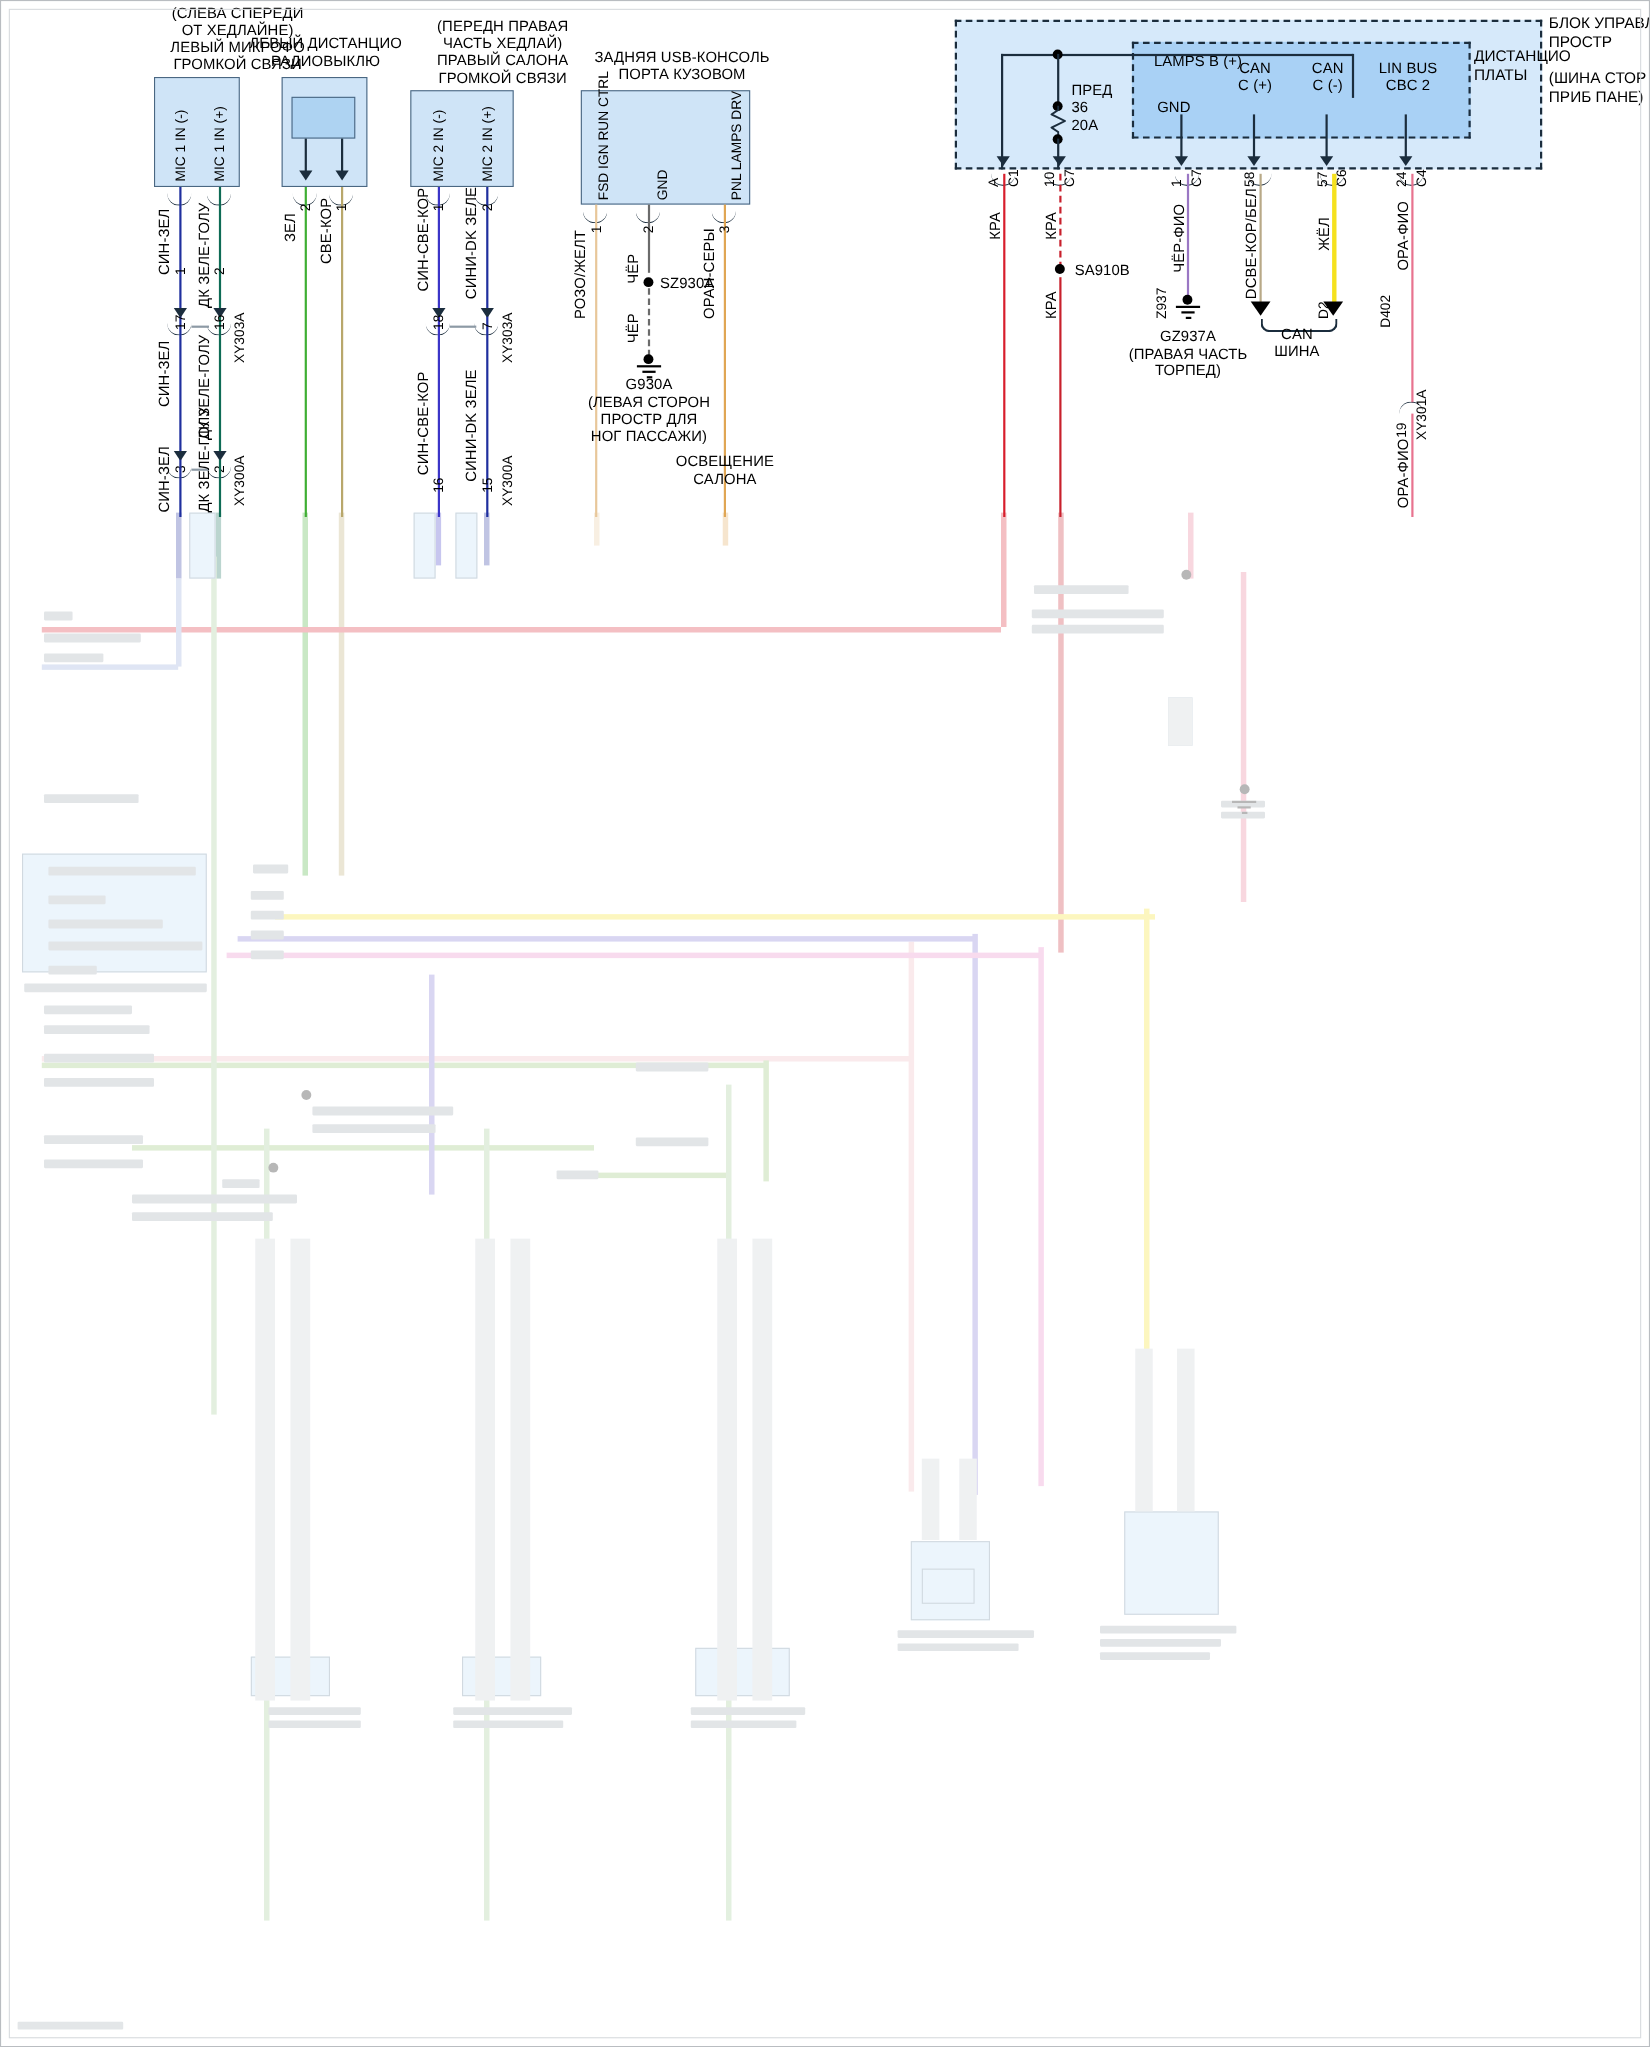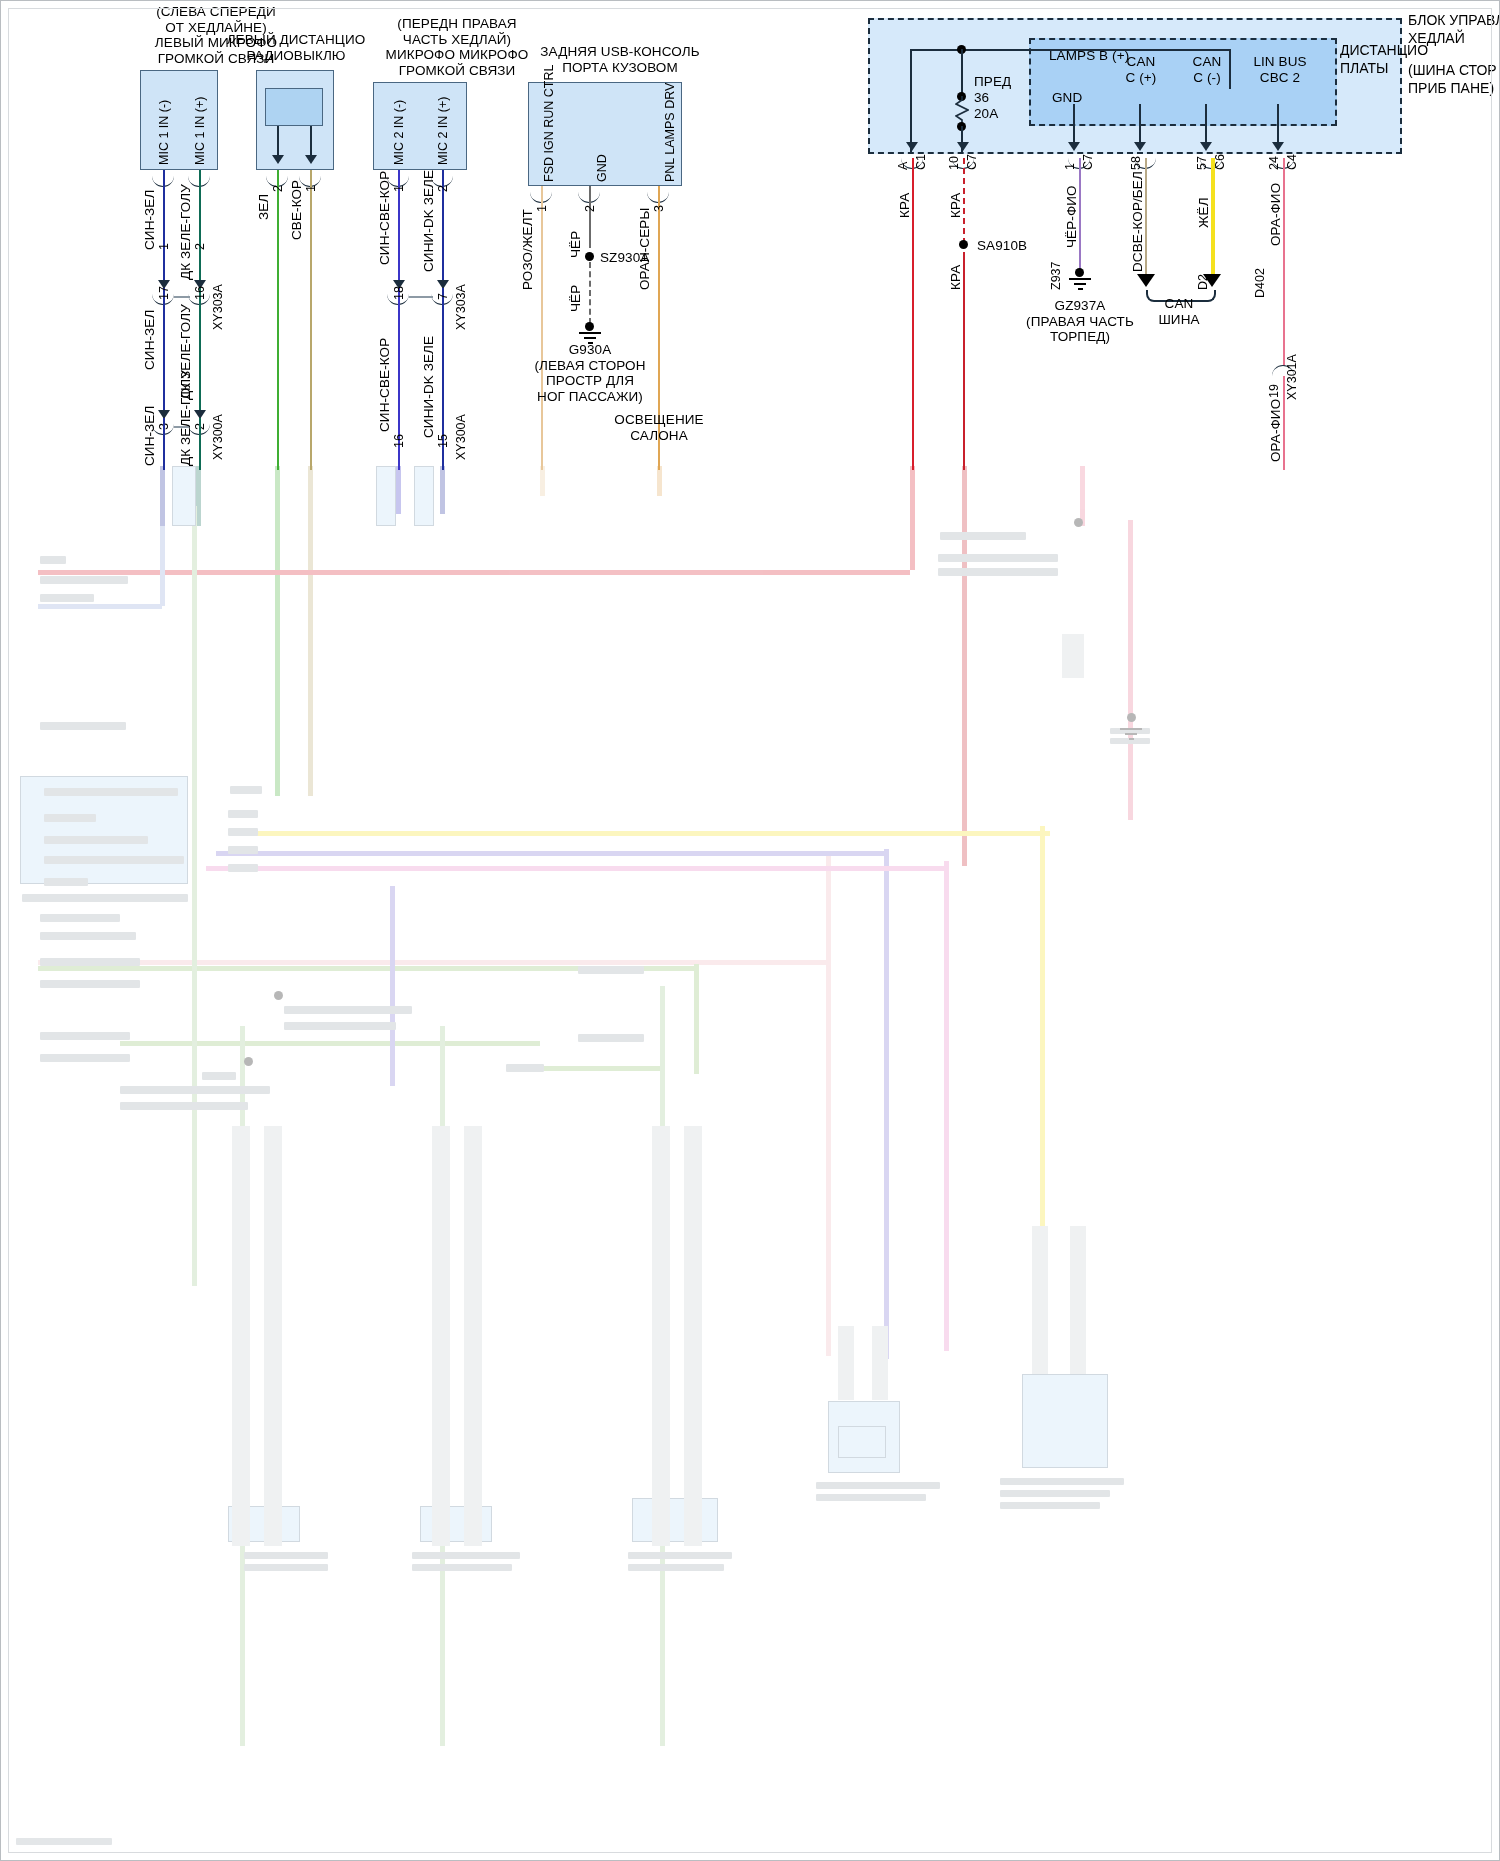--- a/index.html
+++ b/index.html
@@ -120,21 +120,21 @@
   <div class="wire" style="left:277px;top:170px;height:300px;border-color:#3fae33;"></div>
   <div class="wire" style="left:310px;top:170px;height:300px;border-color:#b8a76b;"></div>
   <div class="vt pin" style="left:271px;top:192px;">2</div>
   <div class="vt title" style="left:256px;top:220px;">ЗЕЛ</div>
   <div class="vt pin" style="left:304px;top:192px;">1</div>
   <div class="vt title" style="left:289px;top:240px;">СВЕ-КОР</div>
 
   <div class="ht title ctr" style="left:357px;top:16px;width:200px;text-align:center;">
     <div>(ПЕРЕДН ПРАВАЯ</div>
     <div>ЧАСТЬ ХЕДЛАЙ)</div>
-    <div>МИКРОФО МИКРОФО</div>
+    <div>ПРАВЫЙ САЛОНА</div>
     <div>ГРОМКОЙ СВЯЗИ</div>
   </div>
   <div class="box" style="left:373px;top:82px;width:94px;height:88px;"></div>
   <div class="vt pin" style="left:392px;top:165px;">MIC 2 IN (-)</div>
   <div class="vt pin" style="left:436px;top:165px;">MIC 2 IN (+)</div>
 
   <div class="conn" style="left:387px;top:170px;"></div>
   <div class="conn" style="left:431px;top:170px;"></div>
   <div class="wire" style="left:398px;top:170px;height:118px;border-color:#3b35c8;"></div>
   <div class="wire" style="left:442px;top:170px;height:118px;border-color:#1f2f9e;"></div>
@@ -202,21 +202,21 @@
     <div>ОСВЕЩЕНИЕ</div>
     <div>САЛОНА</div>
   </div>
 
   <div class="dashbox" style="left:868px;top:18px;width:534px;height:136px;"></div>
   <div class="dashbox2" style="left:1029px;top:38px;width:308px;height:88px;"></div>
 
   <div class="ht title" style="left:1049px;top:48px;">LAMPS B (+)</div>
 
   <div class="ht bcmlbl" style="left:1408px;top:12px;">БЛОК УПРАВЛЕН</div>
-  <div class="ht bcmlbl" style="left:1408px;top:30px;">ХЕДЛАЙ</div>
+  <div class="ht bcmlbl" style="left:1408px;top:30px;">ПРОСТР</div>
   <div class="ht bcmlbl" style="left:1408px;top:62px;">(ШИНА СТОР</div>
   <div class="ht bcmlbl" style="left:1408px;top:80px;">ПРИБ ПАНЕ)</div>
   <div class="ht bcmlbl" style="left:1340px;top:42px;">ДИСТАНЦИО</div>
   <div class="ht bcmlbl" style="left:1340px;top:60px;">ПЛАТЫ</div>
 
   <div class="hline" style="left:910px;top:49px;width:320px;"></div>
   <div class="lead" style="left:910px;top:49px;height:105px;"></div>
   <div class="lead" style="left:1229px;top:49px;height:-0px;"></div>
   <div class="lead" style="left:1229px;top:49px;height:40px;"></div>
   <div class="dot" style="left:957px;top:45px;"></div>

